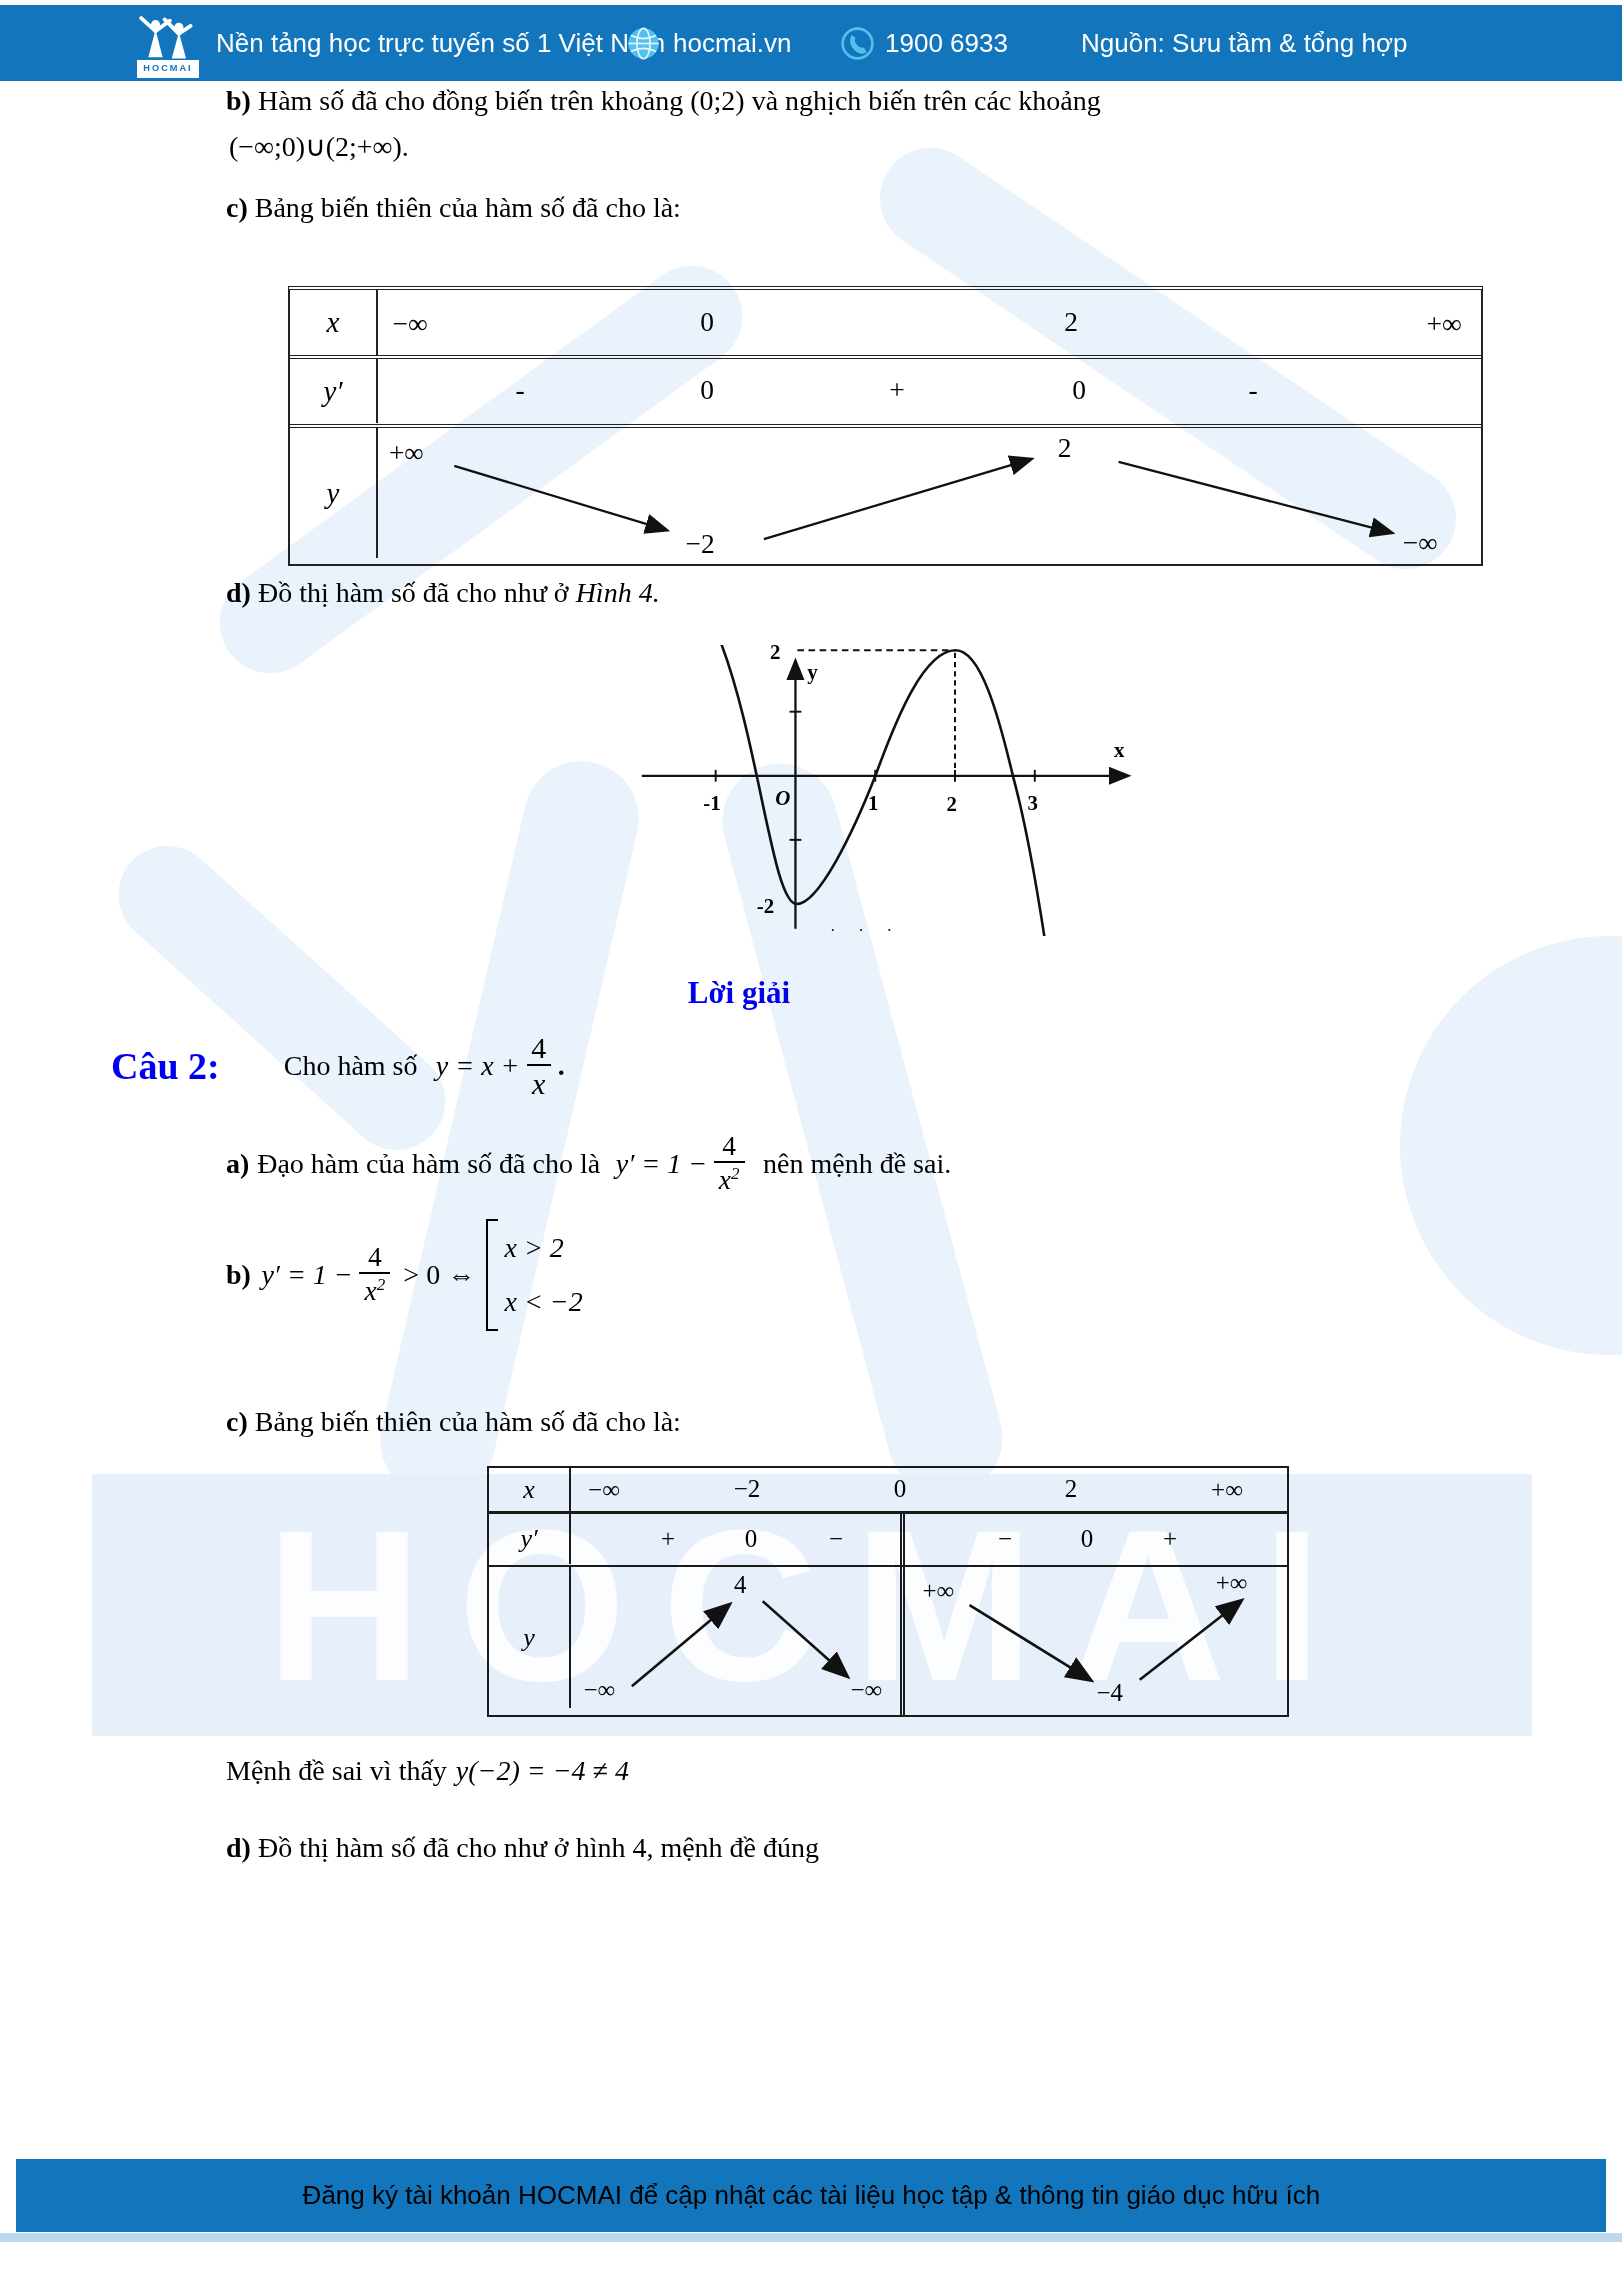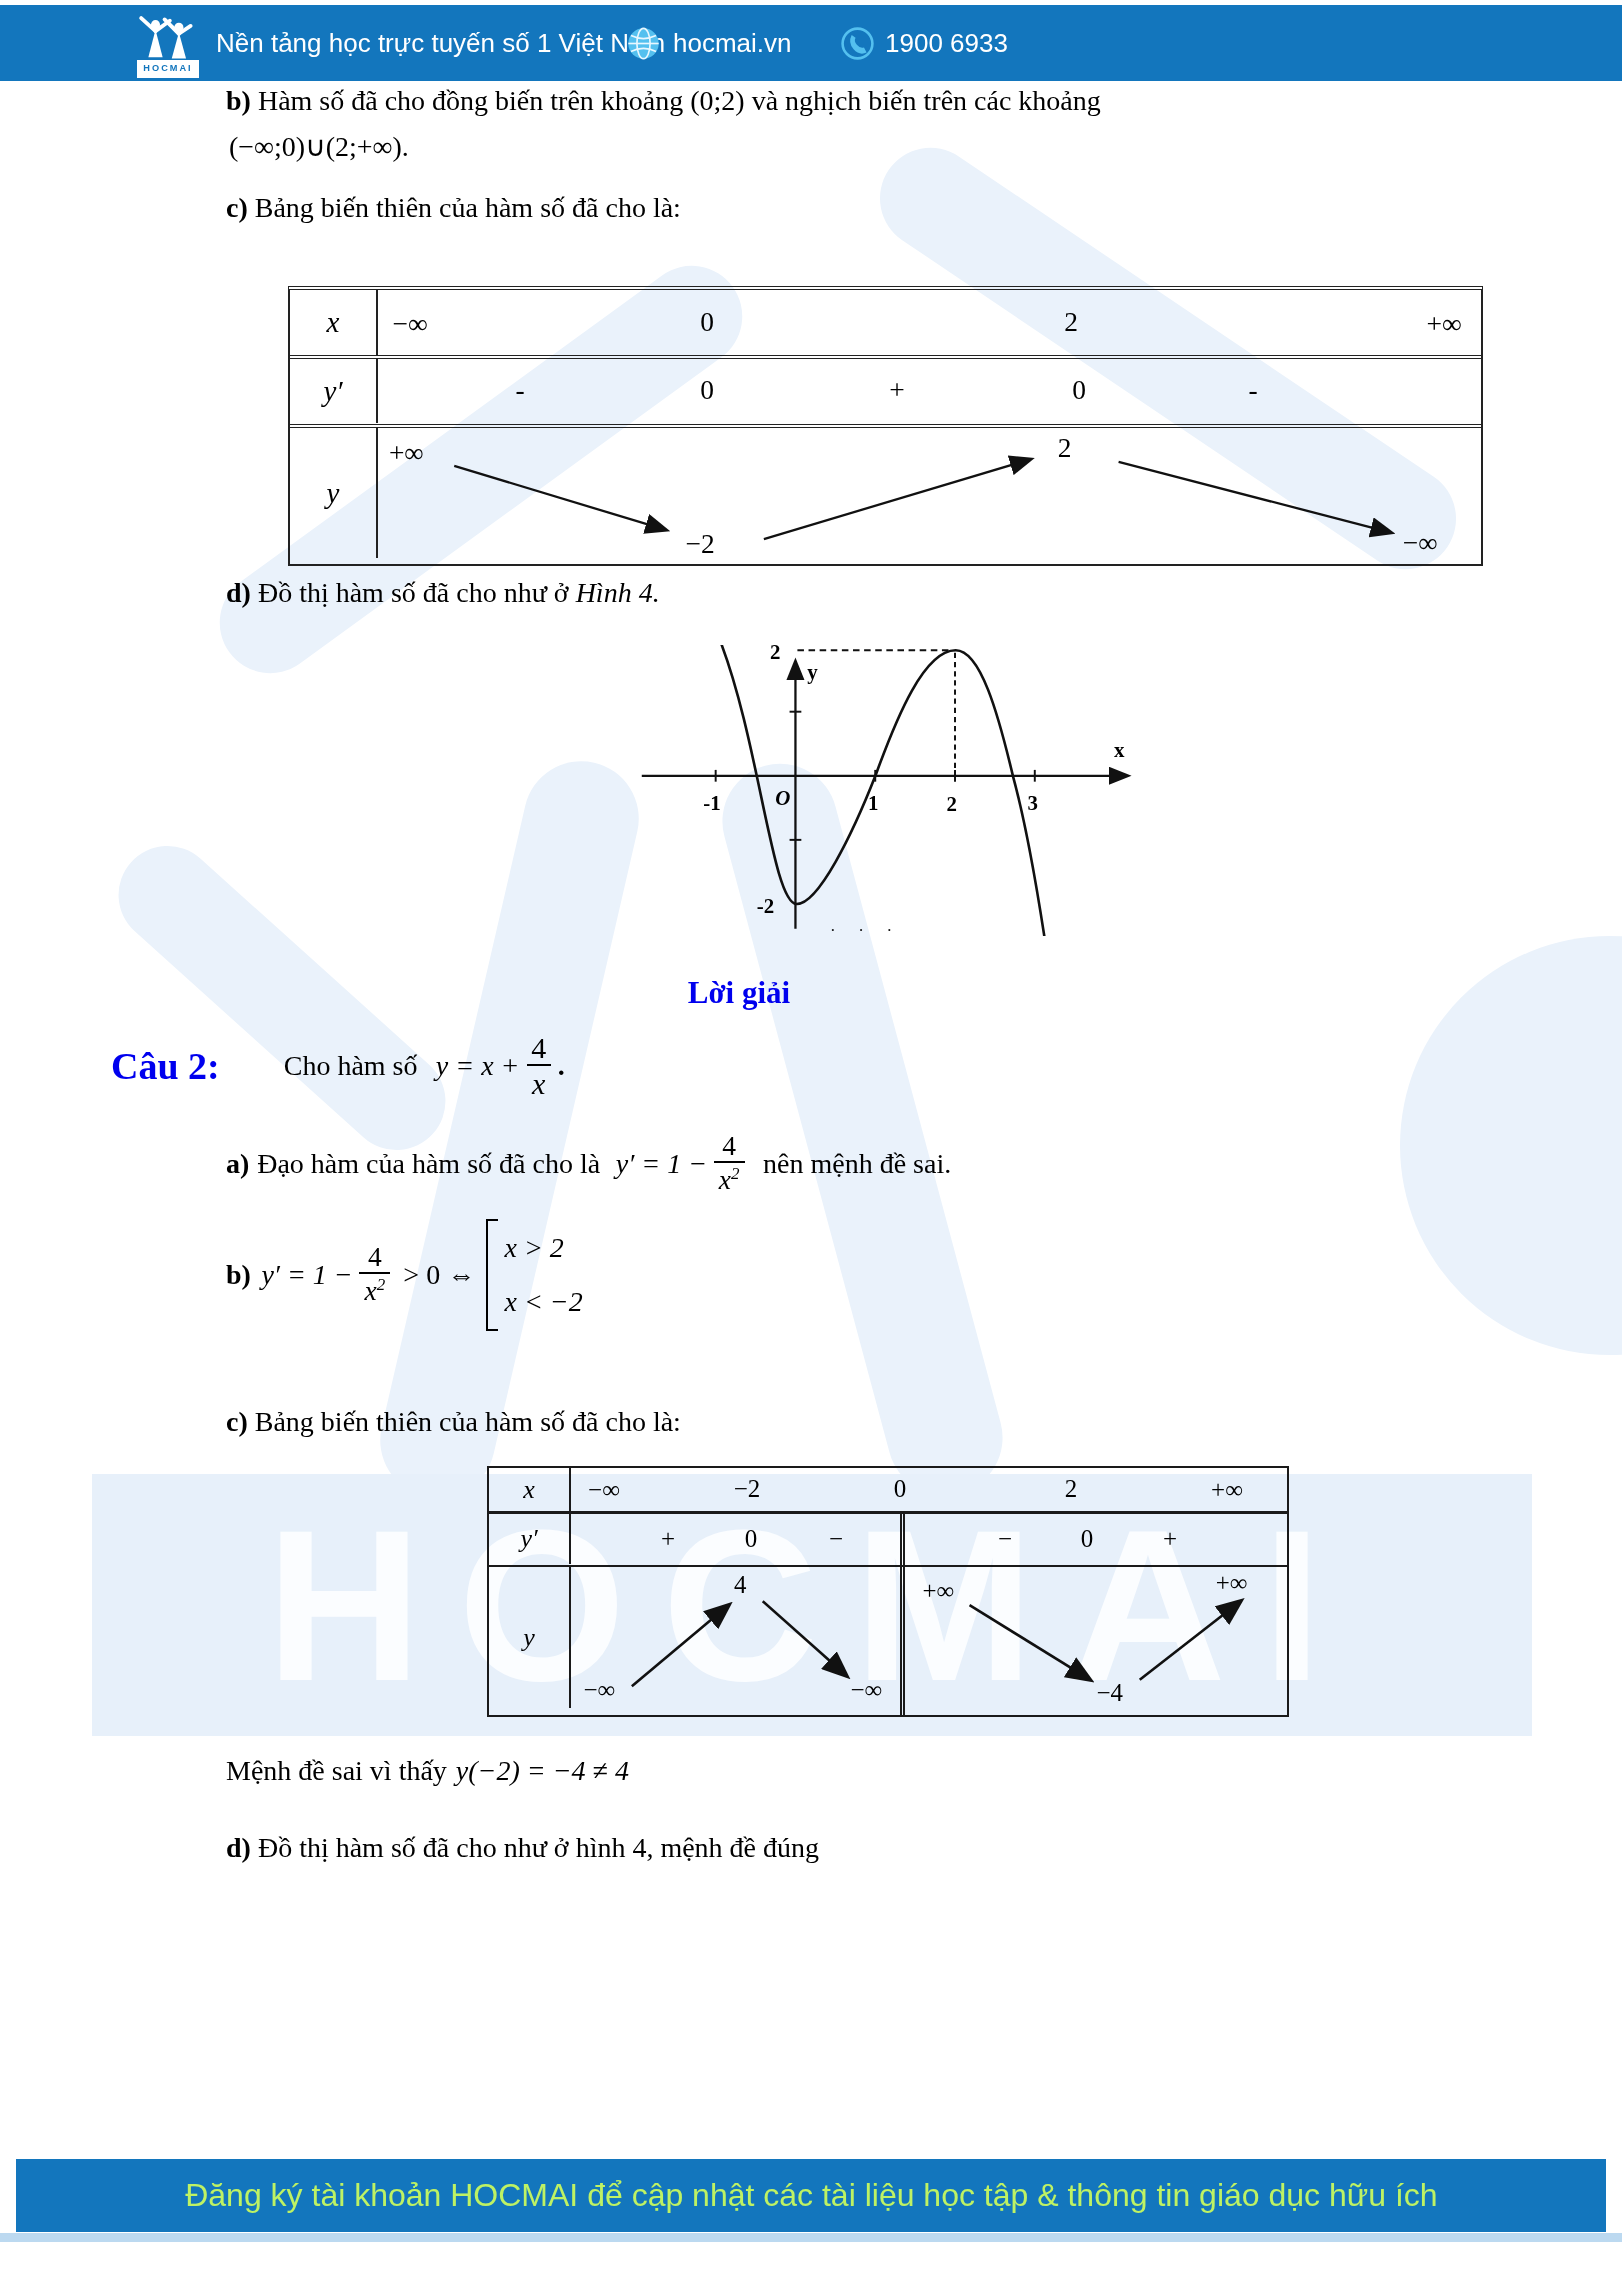--- a/index.html
+++ b/index.html
@@ -15,21 +15,21 @@
   
   .topbar{position:absolute;left:0;top:5.2px;width:1623px;height:76px;background:#1376bd;z-index:3;}
   .topbar .htext{position:absolute;color:#fff;font-family:"Liberation Sans",sans-serif;
         font-size:26px;line-height:76px;white-space:nowrap;}
   .logo-box{position:absolute;left:137px;top:55px;width:60px;height:15.7px;background:#fff;
         border:1.3px solid #fff;display:flex;align-items:center;justify-content:center;}
   .logo-box span{font-family:"Liberation Sans",sans-serif;font-size:9.2px;font-weight:bold;
         letter-spacing:2px;color:#1376bd;line-height:1;}
   .footer-bar{position:absolute;left:16.4px;top:2159px;width:1590px;height:73px;background:#1376bd;
         z-index:3;display:flex;align-items:center;justify-content:center;}
-  .footer-bar span{color:#bef264;font-family:"Liberation Sans",sans-serif;font-size:32px;}
+  .footer-bar span{color:#000000;font-family:"Liberation Sans",sans-serif;font-size:26px;}
   .footer-strip{position:absolute;left:0;top:2233px;width:1623px;height:9.2px;background:#bcd9f0;z-index:3;}
   
   .tl{font-size:28px;white-space:nowrap;}
   .bl{font-weight:bold;}
   .it{font-style:italic;}
   .blue{color:#0000ee;font-weight:bold;}
   .mrow{display:flex;align-items:center;}
   .frac{display:inline-flex;flex-direction:column;align-items:center;vertical-align:middle;margin:0 6.5px;}
   .frac .num{line-height:1.05;padding:0 5.2px;}
   .frac .den{line-height:1.05;border-top:2px solid #000;padding:2.6px 5.2px 0;}
@@ -101,20 +101,21 @@
         <path d="M6,13 Q25,22 44,13"></path>
         <path d="M6,37 Q25,28 44,37"></path>
       </g>
     </svg>
     <div class="htext" style="left:673px;">hocmai.vn</div>
     <svg style="position:absolute;left:840px;top:21px;" width="35" height="35" viewBox="0 0 54 54">
       <circle cx="27" cy="27" r="23" fill="none" stroke="#54c0ef" stroke-width="4"></circle>
       <path d="M18,14 q-6,12 3,22 q9,10 20,5 l-4,-8 q-6,2 -11,-4 q-5,-6 -2,-11 z" fill="#54c0ef"></path>
     </svg>
     <div class="htext" style="left:885px;">1900 6933</div>
+    <div class="htext" style="left:1081px;">Nguồn: Sưu tầm &amp; tổng hợp</div>
   </div>
 
   <div class="ly tl" style="left:226px;top:85px;">
     <span class="bl">b)</span>
     <span>Hàm số đã cho đồng biến trên khoảng (0;2) và nghịch biến trên các khoảng</span>
   </div>
   <div class="ly tl" style="left:229px;top:130px;">(−∞;0)∪(2;+∞).</div>
 
   <div class="ly tl" style="left:226px;top:192px;">
     <span class="bl">c)</span>

